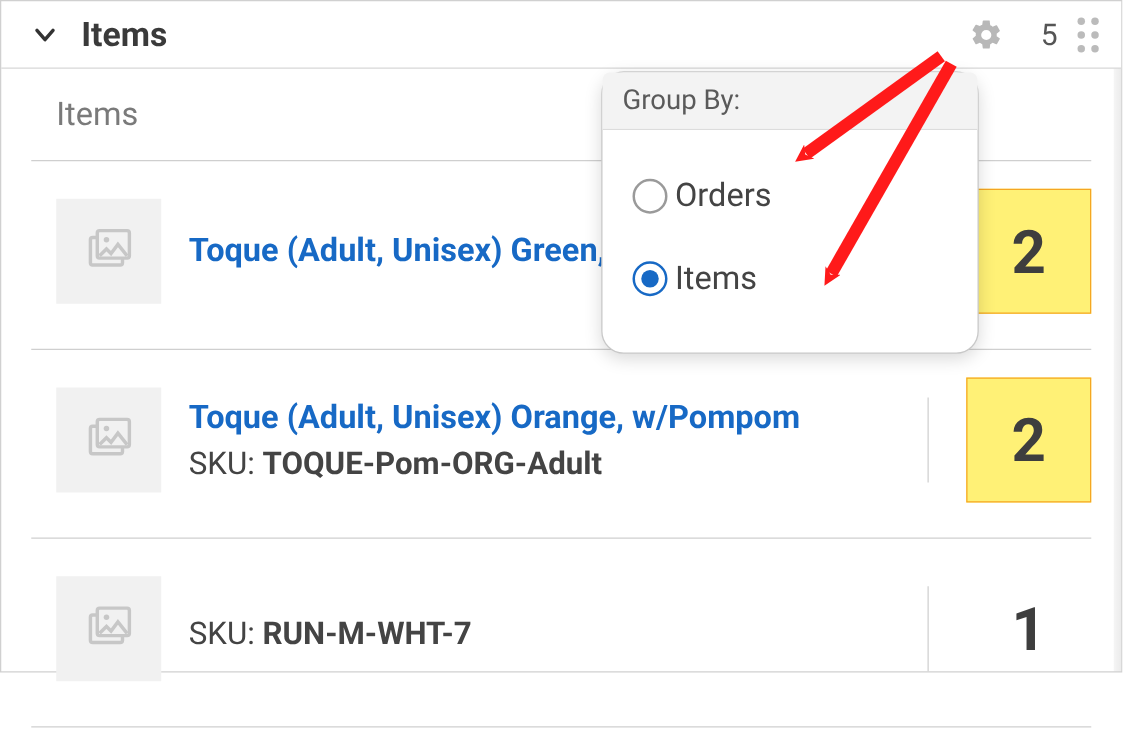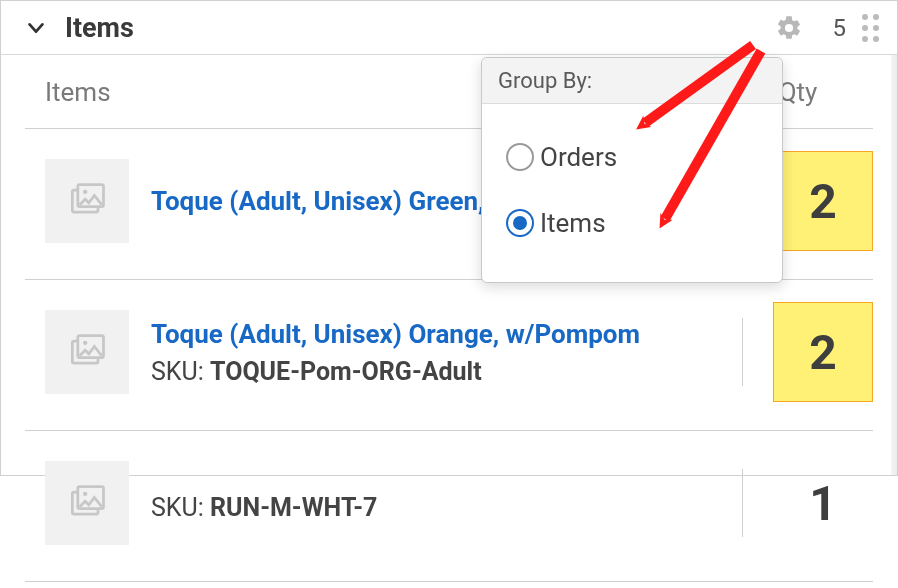--- a/index.html
+++ b/index.html
@@ -7,21 +7,21 @@
     font-family: -apple-system, BlinkMacSystemFont, "Segoe UI", Roboto, Arial, sans-serif;
     background: #fff;
     width: 898px;
     height: 588px;
     overflow: hidden;
     position: relative;
   }
   .panel {
     border: 1px solid #d0d0d0;
     width: 898px;
-    height: 476px;
+    height: 538px;
     background: #fff;
     position: relative;
   }
   .panel-header {
     display: flex;
     align-items: center;
     padding: 10px 18px 10px 24px;
     border-bottom: 1px solid #d8d8d8;
     height: 54px;
   }
@@ -135,21 +135,21 @@
     border: 1px solid #f5a623;
   }
 
   .popover {
     position: absolute;
     top: 56px;
     left: 480px;
     width: 302px;
     background: #fff;
     border: 1px solid #c8c8c8;
-    border-radius: 6px;
+    border-radius: 18px;
     box-shadow: 0 4px 14px rgba(0,0,0,0.15);
     z-index: 10;
   }
   .popover-header {
     background: #f3f3f3;
     border-bottom: 1px solid #dcdcdc;
     border-radius: 6px 6px 0 0;
     padding: 10px 16px;
     font-size: 22px;
     color: #5a5a5a;
@@ -213,21 +213,20 @@
         <span></span>
         <span></span>
         <span></span>
         <span></span>
         <span></span>
     </span>
   </div>
 
   <div class="cols-header">
     <div class="col-items">Items</div>
-    <div class="col-qty">Qty</div>
   </div>
 
   <div class="rows">
 
     <div class="row">
       <div class="thumb">
         <svg width="44" height="44" viewBox="0 0 24 24" fill="none" stroke="#c7c7c7" stroke-width="1.5">
             <rect x="4" y="6" width="14" height="12" rx="1"></rect>
             <rect x="7" y="3" width="14" height="12" rx="1" fill="#f1f1f1"></rect>
             <circle cx="11" cy="7" r="1.2" fill="#c7c7c7" stroke="none"></circle>

